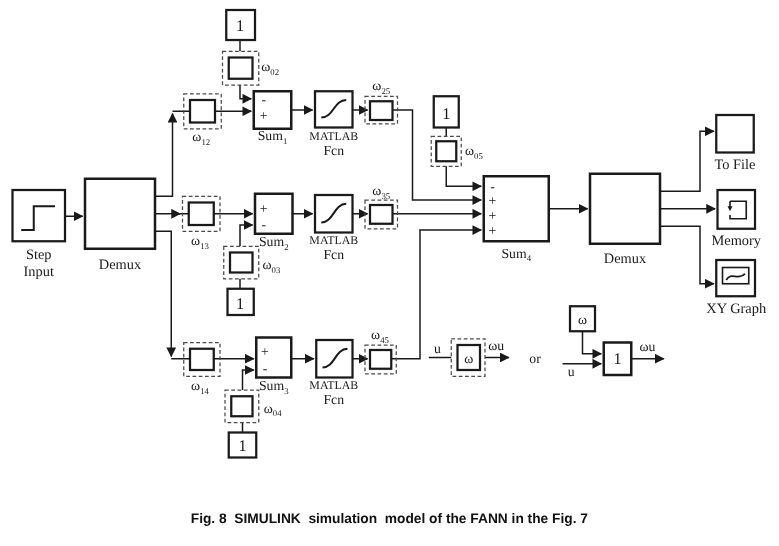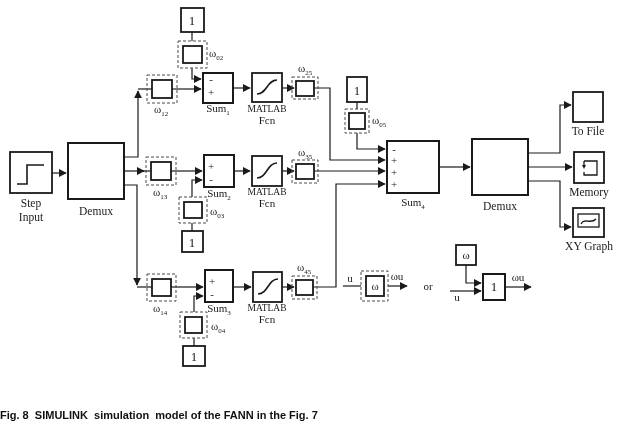--- a/index.html
+++ b/index.html
@@ -10,21 +10,21 @@
   .tm   { font-family:"Liberation Serif", serif; font-size:9.5px; fill:#1a1a1a; }
   .tc   { font-family:"Liberation Serif", serif; font-size:13px; fill:#1a1a1a; }
   .sub  { font-size:7px; }
   .sign { font-family:"Liberation Serif", serif; font-size:11px; fill:#1a1a1a; }
   .box    { fill:#ffffff; stroke:#1a1a1a; stroke-width:1.8; }
   .boxbold{ fill:#ffffff; stroke:#1a1a1a; stroke-width:2; }
   .wbox   { fill:#ffffff; stroke:#1a1a1a; stroke-width:1.8; }
   .dash   { fill:none; stroke:#4a4a4a; stroke-width:1; stroke-dasharray:3,2; }
   .wire   { fill:none; stroke:#1a1a1a; stroke-width:1.2; }
   .icon   { fill:none; stroke:#1a1a1a; stroke-width:1.6; }
-  #caption { position:absolute; left:0; top:409px; width:623px; 
+  #caption { position:absolute; left:0; top:409px; width:623px; text-align:center;
              font-family:"Liberation Sans", sans-serif; font-weight:bold; font-size:11px;
              color:#111111; white-space:pre; }
 </style>
 </head>
 <body>
 
 <div id="stage">
 <svg width="623" height="437" viewBox="0 0 623 437">
   <defs>
     <marker id="arr" viewBox="0 0 10 10" refX="9" refY="5" markerWidth="6.5" markerHeight="6.5" orient="auto-start-reverse">

